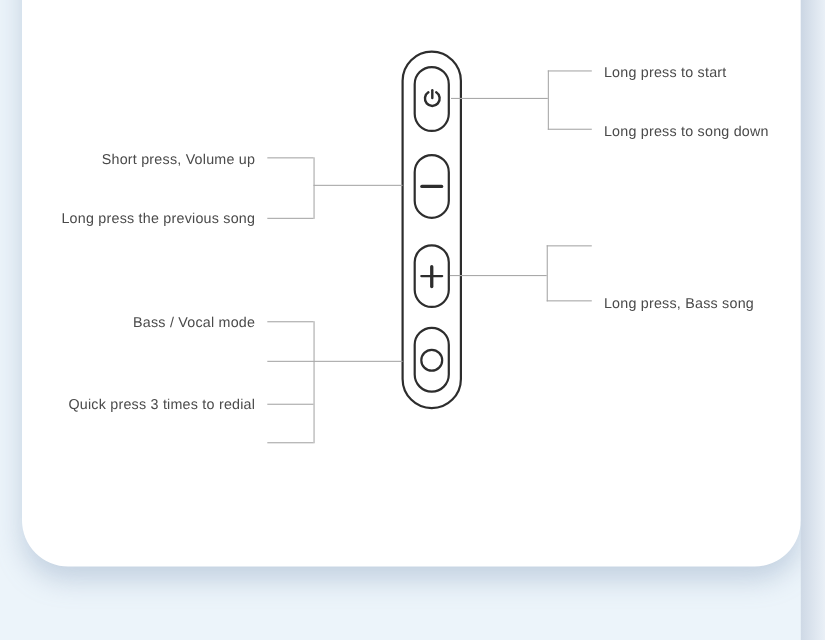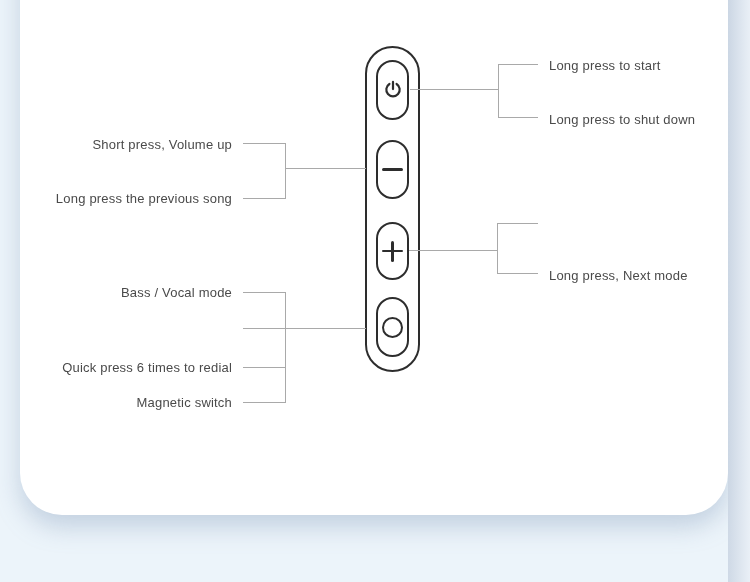--- a/index.html
+++ b/index.html
@@ -110,21 +110,20 @@
 
     <div class="ln" style="left:409px;top:250px;width:88px;height:1px;"></div>
     <div class="ln" style="left:497px;top:223px;width:1px;height:51px;"></div>
     <div class="ln" style="left:497px;top:223px;width:41px;height:1px;"></div>
     <div class="ln" style="left:497px;top:273px;width:41px;height:1px;"></div>
 
     <div class="lbl left" style="top:134px;">Short press, Volume up</div>
     <div class="lbl left" style="top:282px;">Bass / Vocal mode</div>
 
     <div class="lbl left" style="top:188px;">Long press the previous song</div>
-    <div class="lbl left" style="top:357px;">Quick press 6 times to redial</div>
-    <div class="lbl left" style="top:392px;">Magnetic switch</div>
+    <div class="lbl left" style="top:357px;">Quick press 3 times to redial</div>
 
     <div class="lbl right" style="top:55px;">Long press to start</div>
-    <div class="lbl right" style="top:109px;">Long press to shut down</div>
+    <div class="lbl right" style="top:109px;">Long press to song down</div>
 
-    <div class="lbl right" style="top:265px;">Long press, Next mode</div>
+    <div class="lbl right" style="top:265px;">Long press, Bass song</div>
   </div>
 </div>
 
 </body></html>

